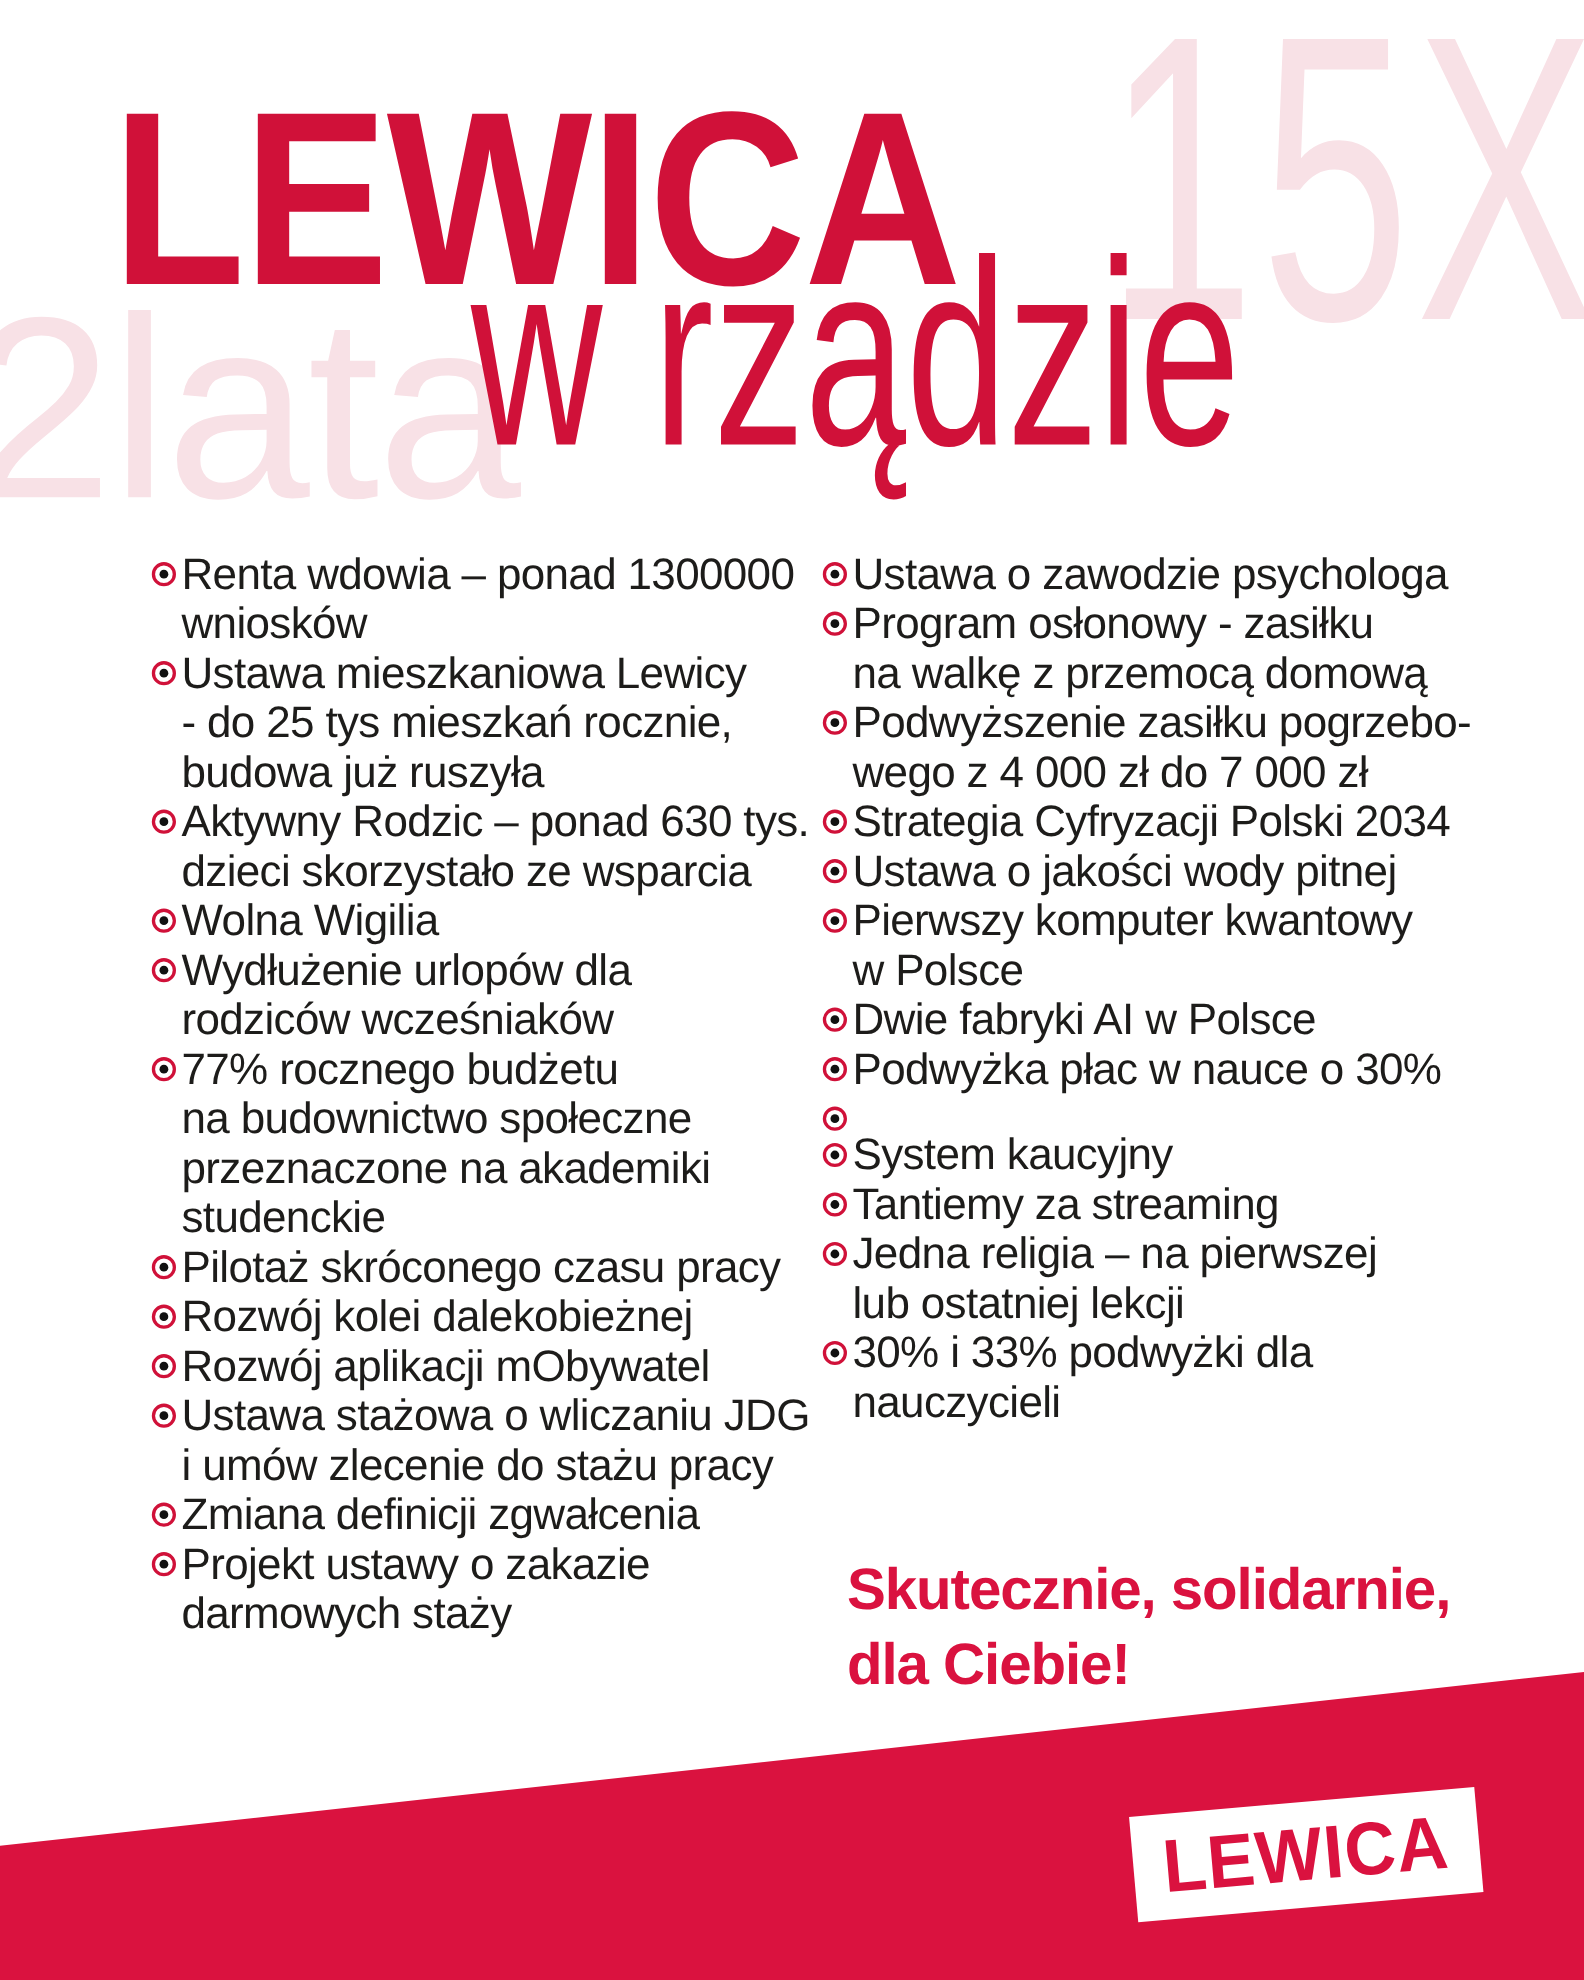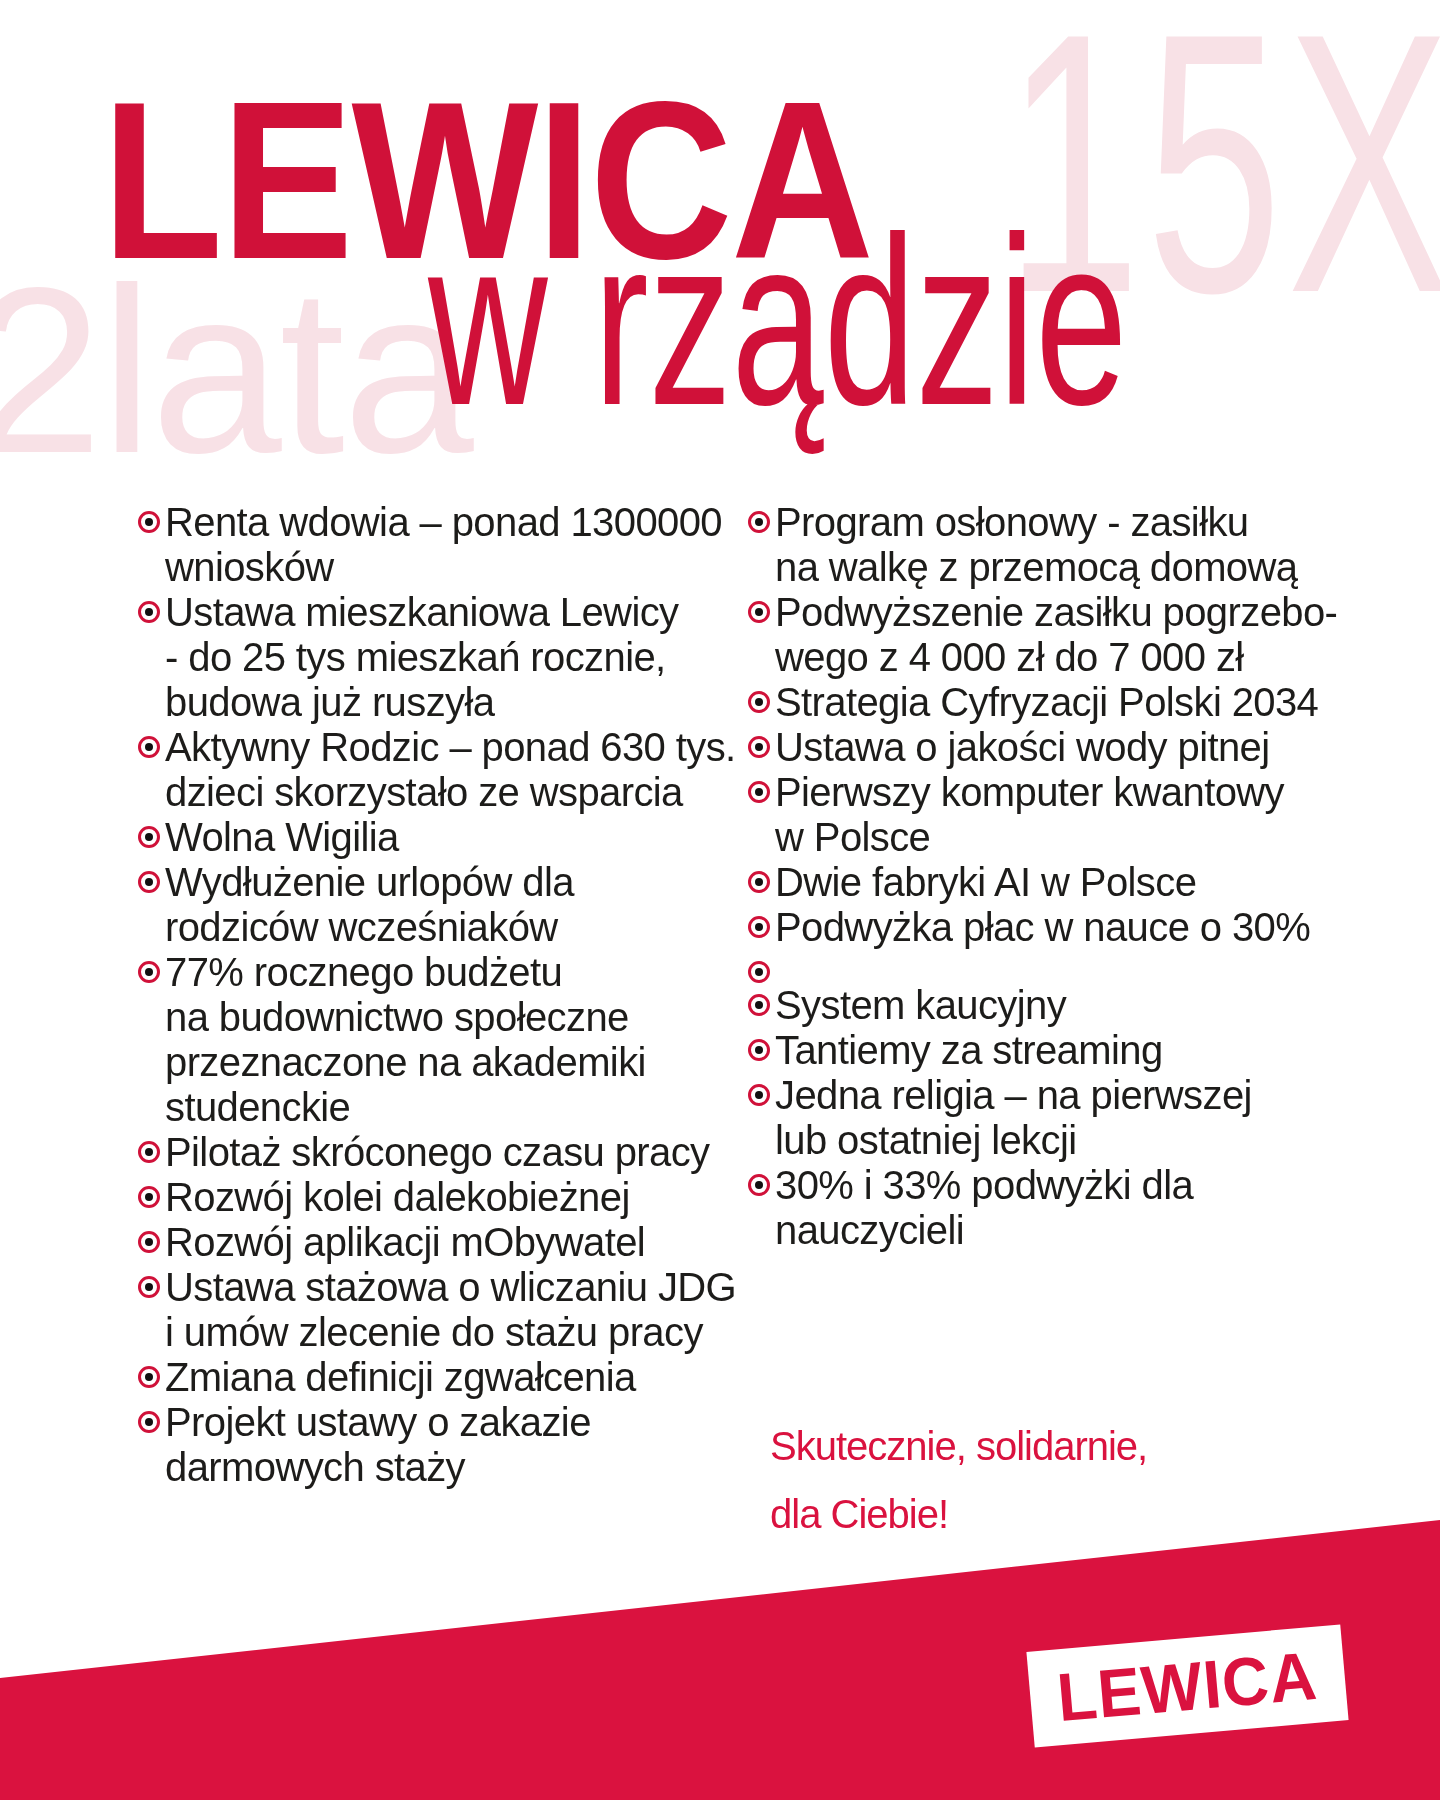--- a/index.html
+++ b/index.html
@@ -63,21 +63,21 @@
   }
   .bullet::after{
     content:"";position:absolute;left:50%;top:50%;
     width:8px;height:8px;margin:-4px 0 0 -4px;
     background:#111;border-radius:50%;
   }
   .itext{white-space:pre-line;}
   
   .closing{
     position:absolute;left:770px;top:1412px;z-index:3;
-    font-size:40px;line-height:68px;font-weight:400;
+    font-size:53px;line-height:68px;font-weight:700;
     letter-spacing:-1px;color:var(--banner-red);
     white-space:pre-line;
   }
   
   .banner{
     position:absolute;left:0;top:0;width:1440px;height:1800px;
     background:var(--banner-red);
     clip-path:polygon(0 1678px,1440px 1520px,1440px 1800px,0 1800px);
     z-index:2;
   }
@@ -161,20 +161,24 @@
       </div>
       <div class="item">
         <span class="bullet"></span>
         <span class="itext">Projekt ustawy o zakazie
 darmowych staży</span>
       </div>
     </div>
   <div class="col col-right" id="col-right">
       <div class="item">
         <span class="bullet"></span>
+        <span class="itext">Ustawa o zawodzie psychologa</span>
+      </div>
+      <div class="item">
+        <span class="bullet"></span>
         <span class="itext">Program osłonowy - zasiłku
 na walkę z przemocą domową</span>
       </div>
       <div class="item">
         <span class="bullet"></span>
         <span class="itext">Podwyższenie zasiłku pogrzebo-
 wego z 4 000 zł do 7 000 zł</span>
       </div>
       <div class="item">
         <span class="bullet"></span>

